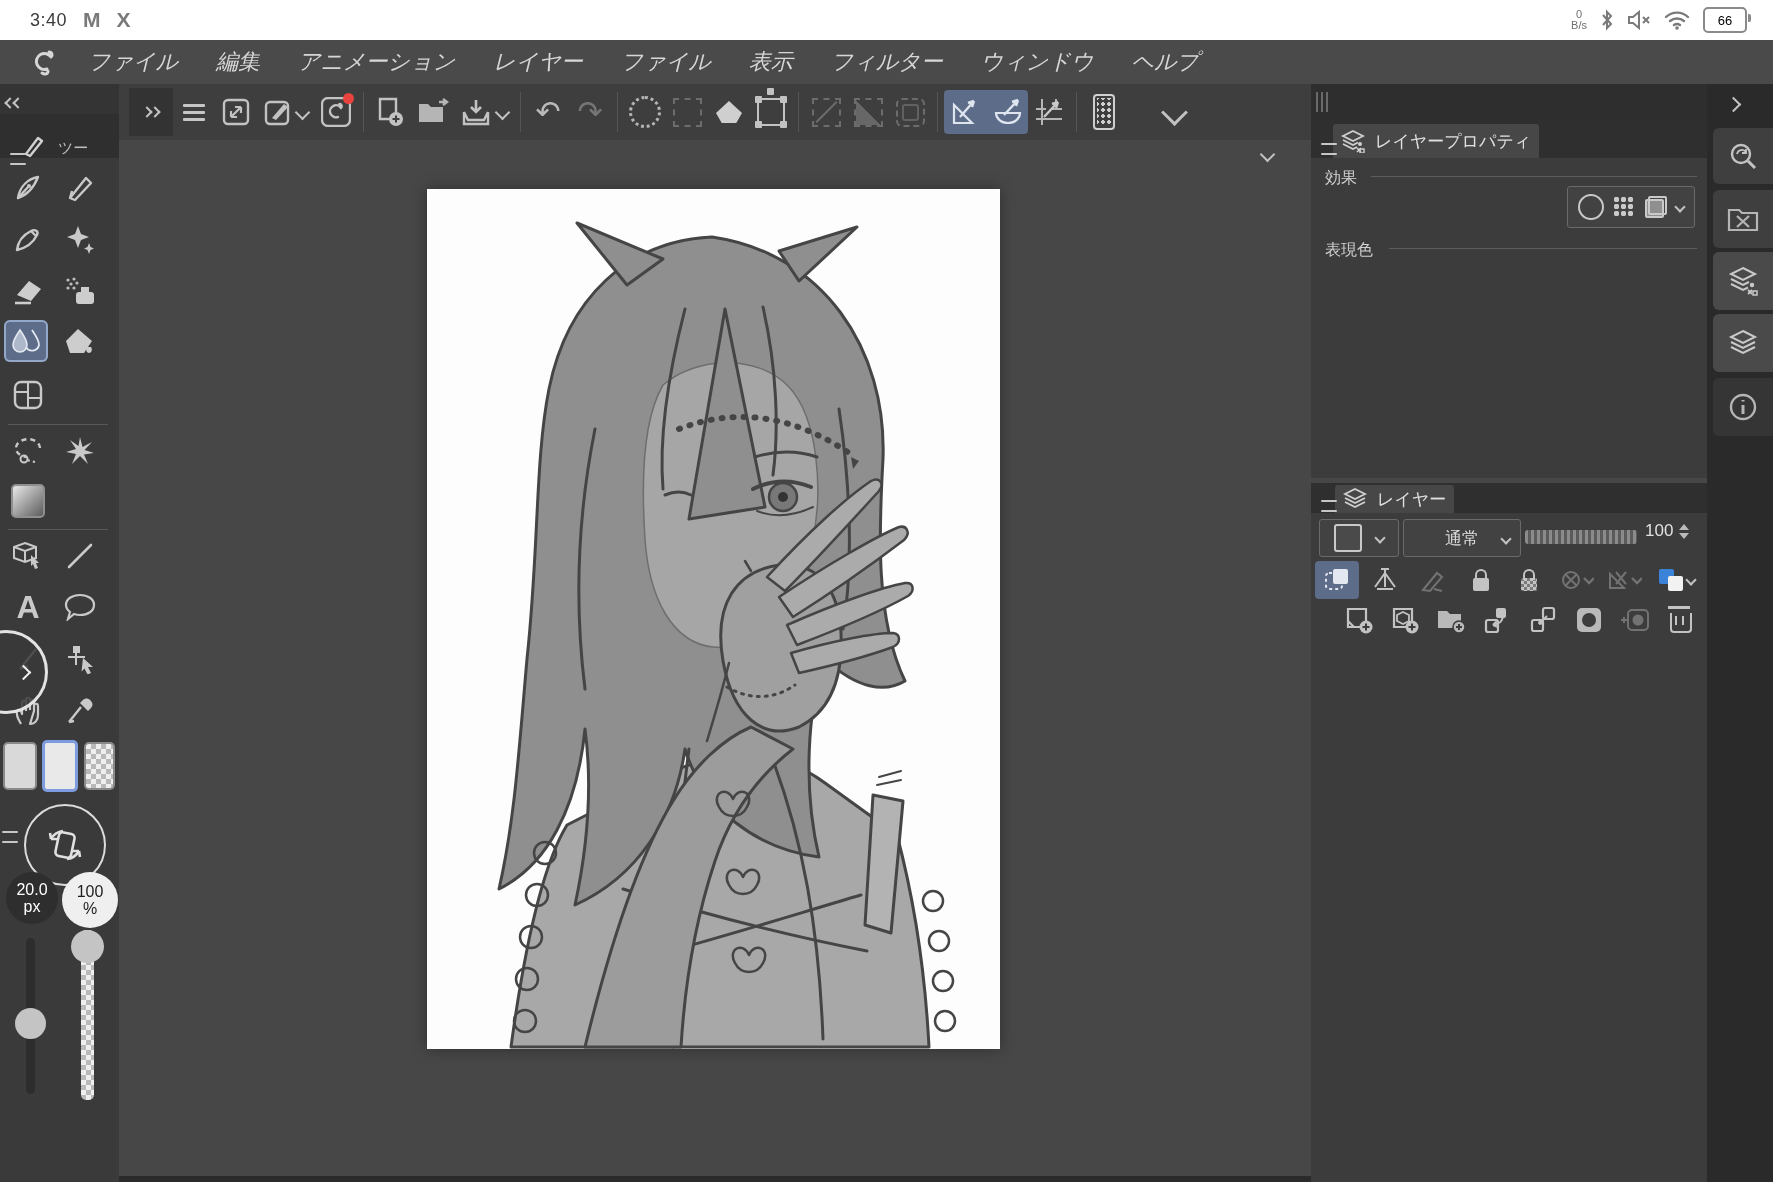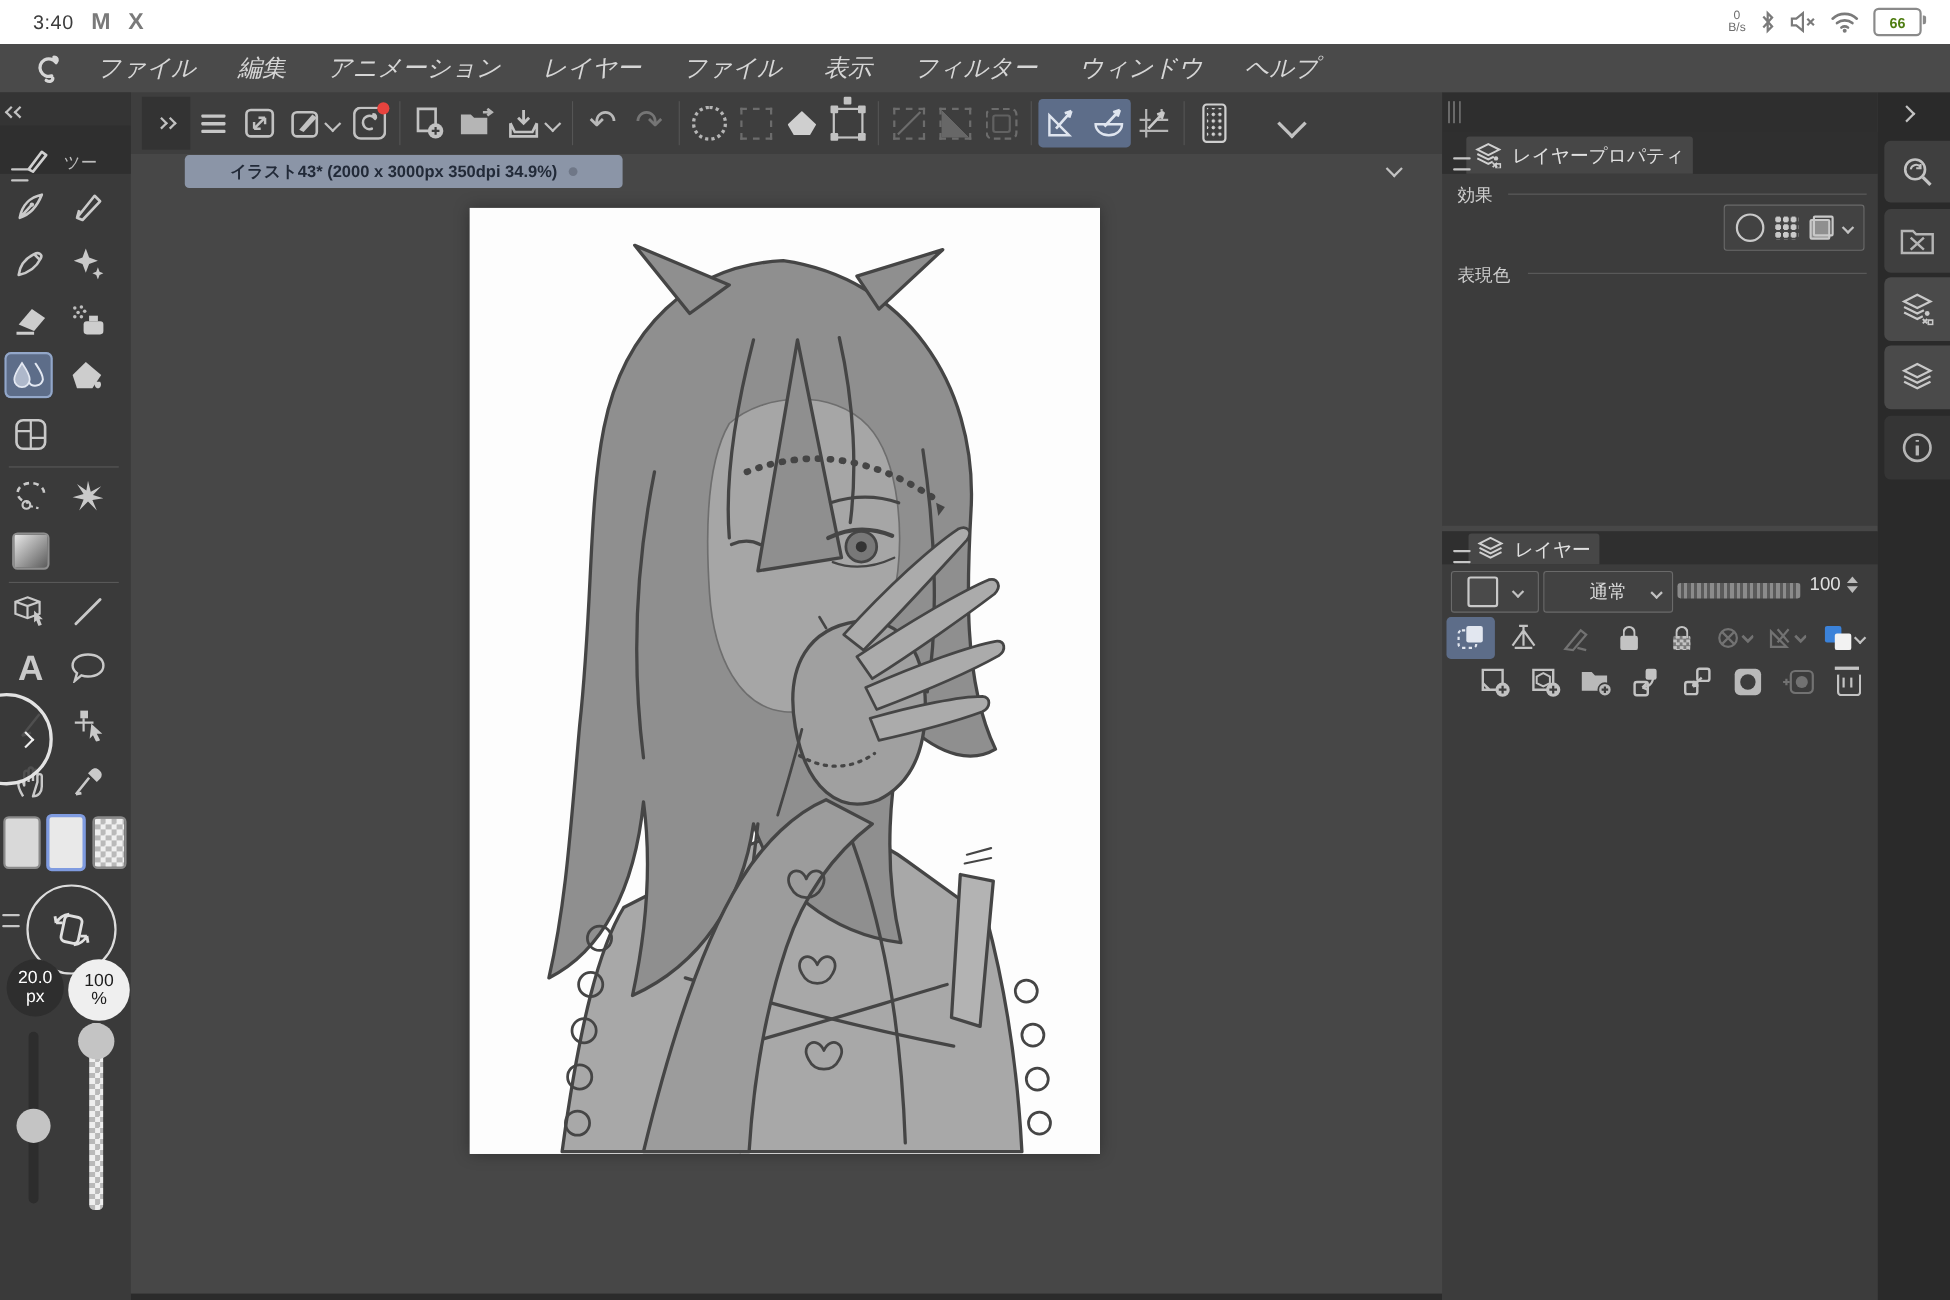--- a/index.html
+++ b/index.html
@@ -8,21 +8,21 @@
   .abs{position:absolute;}
   .icn{display:inline-flex;align-items:center;justify-content:center;}
 
   
   .statusbar{left:0;top:0;width:1773px;height:40px;background:#ffffff;color:#3c3c3c;
     display:flex;align-items:center;}
   .sb-time{font-size:18px;margin-left:30px;letter-spacing:.5px;}
   .sb-glyph{font-size:21px;font-weight:700;color:#7a7a7a;margin-left:16px;}
   .sb-right{position:absolute;right:26px;top:0;height:40px;display:flex;align-items:center;gap:13px;color:#707070;}
   .sb-net{display:flex;flex-direction:column;align-items:center;font-size:11px;line-height:11px;color:#6e6e6e;}
-  .battery{width:40px;height:22px;border:2px solid #8a8a8a;border-radius:5px;display:flex;align-items:center;justify-content:center;font-size:13px;color:#4d7c0f;position:relative;font-weight:bold;}
+  .battery{width:40px;height:22px;border:2px solid #8a8a8a;border-radius:5px;display:flex;align-items:center;justify-content:center;font-size:13px;color:#000000;position:relative;}
   .battery::after{content:"";position:absolute;right:-6px;top:5px;width:3px;height:8px;background:#8a8a8a;border-radius:0 2px 2px 0;}
 
   
   .menubar{left:0;top:40px;width:1773px;height:44px;background:#4a4a4a;display:flex;align-items:center;}
   .menu-item{color:#d6d6d6;font-size:22px;margin-right:38px;cursor:default;font-style:italic;}
   .csp-logo{margin:0 28px 0 30px;}
 
   
   .leftcol{left:0;top:84px;width:119px;height:1098px;background:#3a3a3a;}
   .leftcol-head{left:0;top:84px;width:119px;height:30px;background:#343434;}
@@ -471,24 +471,20 @@
     <div class="tb-div"></div>
     <div class="tbtn">
         <i class="phone-ic"></i>
       </div>
     <div class="tbtn" style="margin-left:28px">
       <i class="chev d" style="width:16px;height:16px;border-width:3px;"></i>
     </div>
   </div>
 
   <div class="abs canvas-area"></div>
-  <div class="abs doc-tab">
-    <span>イラスト43* (2000 x 3000px 350dpi 34.9%)</span>
-    <span class="doc-dot"></span>
-  </div>
   <div class="abs tabrow-chev"><i class="chev d"></i></div>
 
   <div class="abs page">
     <svg width="573" height="860" viewBox="0 0 573 860">
       <rect width="573" height="860" fill="#fdfdfd"></rect>
       <g stroke="#454545" stroke-width="3" fill="none" stroke-linecap="round" stroke-linejoin="round">
         <path d="M84,858 C100,740 118,672 140,636 L238,586 C300,556 352,560 398,594 L470,646 C488,714 498,780 502,858 Z" fill="#a8a8a8"></path>
         <path d="M285,48 C200,52 140,110 122,200 C108,270 112,360 100,470 C92,560 88,630 72,700 C120,676 150,620 158,540 C166,600 160,660 148,716 C210,688 248,630 258,560 C276,620 330,660 392,668 C376,600 380,520 398,470 C430,500 458,504 478,492 C448,430 452,340 456,270 C460,160 396,64 285,48 Z" fill="#8f8f8f"></path>
         <path d="M200,96 L150,34 L236,70 Z" fill="#8f8f8f"></path>
         <path d="M372,92 L430,38 L352,62 Z" fill="#8f8f8f"></path>

